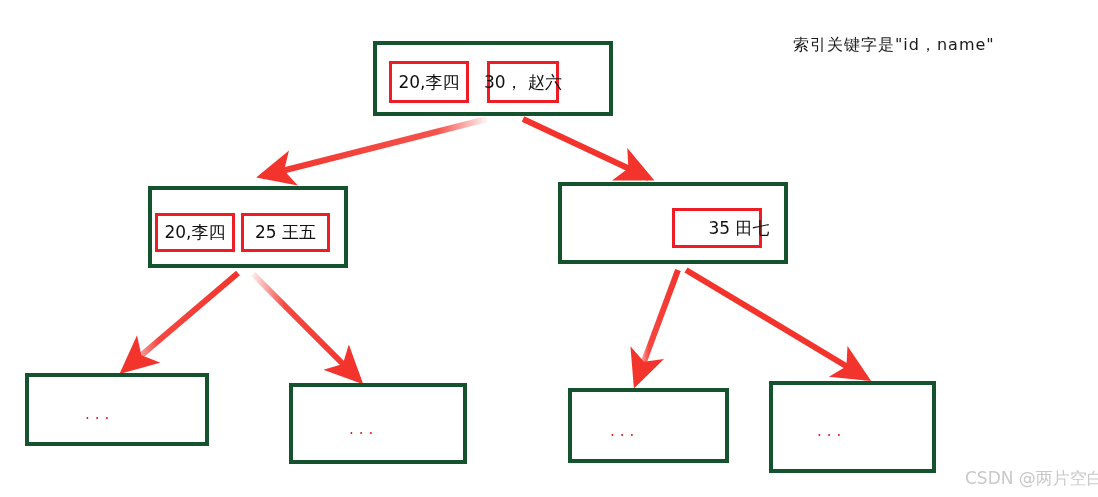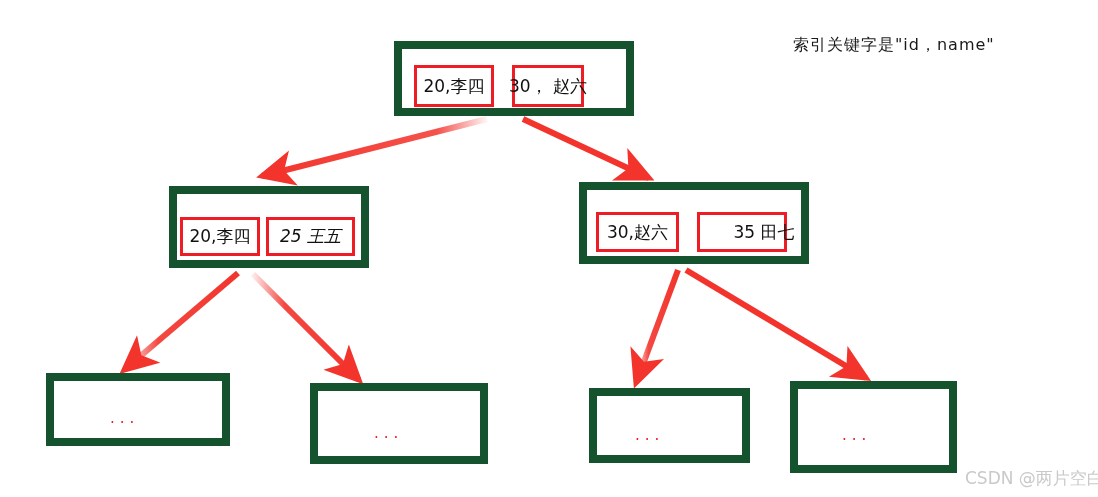--- a/index.html
+++ b/index.html
@@ -20,25 +20,24 @@
     left: 0;
     top: 0;
     width: 1098px;
     height: 497px;
     pointer-events: none;
   }
   .node {
     position: absolute;
     box-sizing: border-box;
     background: #ffffff;
-    border: 8px solid #14532d;
+    border: 4px solid #14532d;
     display: flex;
     align-items: center;
     z-index: 3;
-    margin-left: 21px;
   }
   .node.index {
     justify-content: flex-start;
   }
   .keybox {
     box-sizing: border-box;
     border: 3px solid #ee1c25;
     background: #ffffff;
     display: flex;
     align-items: center;
@@ -111,25 +110,24 @@
     <line x1="686" y1="270" x2="866" y2="378" stroke="#f2342c" stroke-width="6" marker-end="url(#ah)"></line>
   </svg>
 
   <div class="node index" style="left:373px; top:41px; width:240px; height:75px;">
     <div class="keybox" style="position:absolute; left:12px; top:16px; width:80px; height:42px;">20,李四</div>
     <div class="keybox" style="position:absolute; left:110px; top:16px; width:72px; height:42px;">30， 赵六</div>
   </div>
 
   <div class="node index" style="left:148px; top:186px; width:200px; height:82px;">
     <div class="keybox" style="position:absolute; left:3px; top:23px; width:80px; height:39px;">20,李四</div>
-    <div class="keybox" style="position:absolute; left:89px; top:23px; width:89px; height:39px;font-style:italic;">25 王五</div>
+    <div class="keybox" style="position:absolute; left:89px; top:23px; width:89px; height:39px;">25 王五</div>
   </div>
 
   <div class="node index" style="left:558px; top:182px; width:230px; height:82px;">
-    <div class="keybox" style="position:absolute; left:9px; top:22px; width:83px; height:40px;">30,赵六</div>
     <div class="keybox" style="position:absolute; left:110px; top:22px; width:90px; height:40px;padding-left:44px;">35 田七</div>
   </div>
 
   <div class="node" style="left:25px; top:373px; width:184px; height:73px;">
     <span class="leaf-dots" style="left:56px; top:30px;">...</span>
   </div>
 
   <div class="node" style="left:289px; top:383px; width:178px; height:81px;">
     <span class="leaf-dots" style="left:56px; top:35px;">...</span>
   </div>

